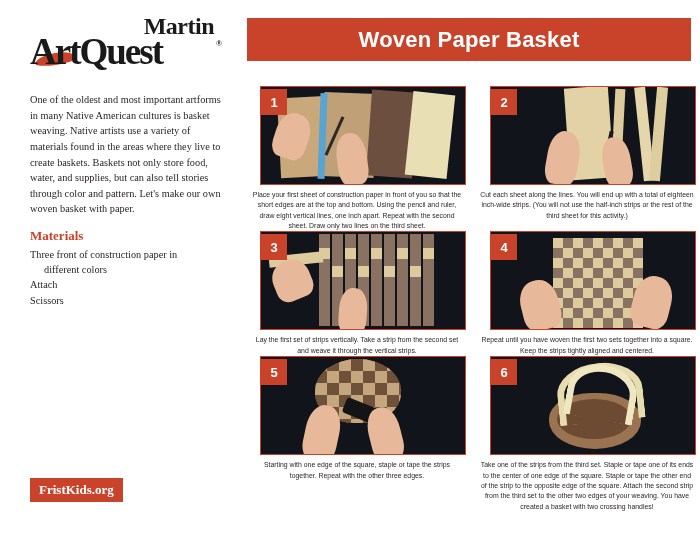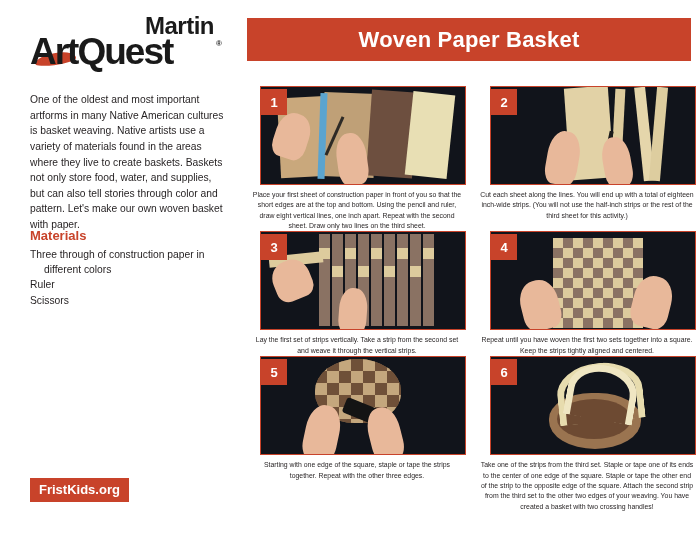--- a/index.html
+++ b/index.html
@@ -9,21 +9,21 @@
     font-family:"Liberation Sans", sans-serif;
     color:#231f20;
     overflow:hidden;
     position:relative;
   }
   .page{position:relative;width:700px;height:541px;}
 
   
   .left-col{
     position:absolute;left:0;top:0;width:240px;height:541px;
-    padding:0;box-sizing:border-box;
+    padding:0;box-sizing:border-box;font-family:Liberation Serif, serif;
   }
   .logo-block{position:absolute;left:30px;top:14px;width:200px;height:62px;}
   .logo-martin{
     position:absolute;right:16px;top:0;
     font-size:24px;font-weight:bold;letter-spacing:-0.5px;
     color:#1a1a1a;line-height:1;
   }
   .logo-artquest-wrap{
     position:absolute;left:0;top:19px;width:200px;height:40px;
   }
@@ -195,23 +195,23 @@
         <div class="swoosh"></div>
         <div class="logo-artquest">ArtQuest</div>
         <div class="logo-reg">®</div>
       </div>
     </div>
 
     <div class="intro">One of the oldest and most important artforms in many Native American cultures is basket weaving. Native artists use a variety of materials found in the areas where they live to create baskets. Baskets not only store food, water, and supplies, but can also tell stories through color and pattern. Let's make our own woven basket with paper.</div>
 
     <div class="materials-head">Materials</div>
     <div class="materials-list">
-      <div>Three through of construction paper in</div>
+      <div>Three front of construction paper in</div>
       <div class="mat-indent">different colors</div>
-      <div>Ruler</div>
+      <div>Attach</div>
       <div>Scissors</div>
     </div>
 
 
     <div class="fristkids">FristKids.org</div>
   </div>
 
   <div class="right-col">
 
     <div class="title-banner">Woven Paper Basket</div>

